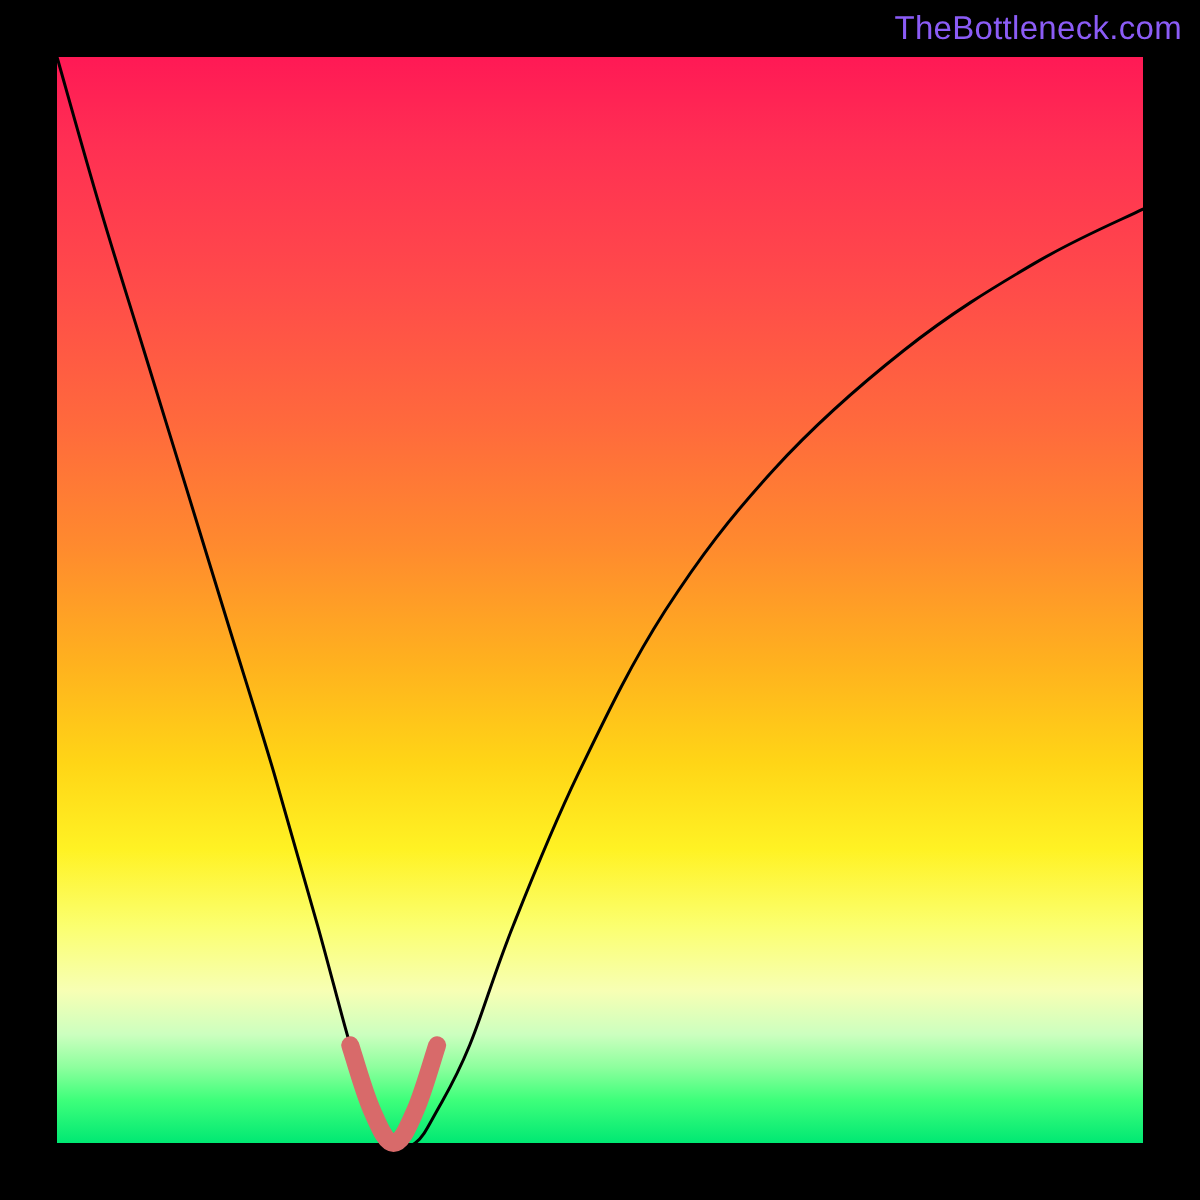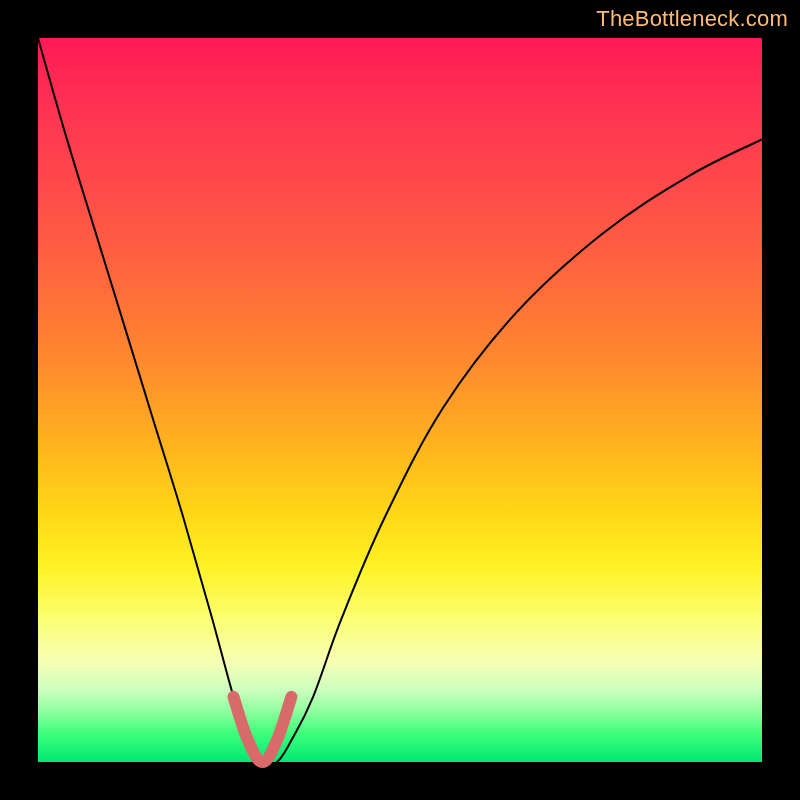--- a/index.html
+++ b/index.html
@@ -41,21 +41,21 @@
       #ccffbf 90%,
       #8eff9e 93%,
       #3fff7b 96%,
       #00e873 100%
     );
   }
   .watermark {
     position: absolute;
     top: 6px;
     right: 12px;
-    color: #fdba74;
+    color: #8b5cf6;
     font-size: 22px;
     font-weight: 500;
     letter-spacing: 0.2px;
     user-select: none;
   }
   svg.curve {
     position: absolute;
     left: 0;
     top: 0;
     width: 724px;

